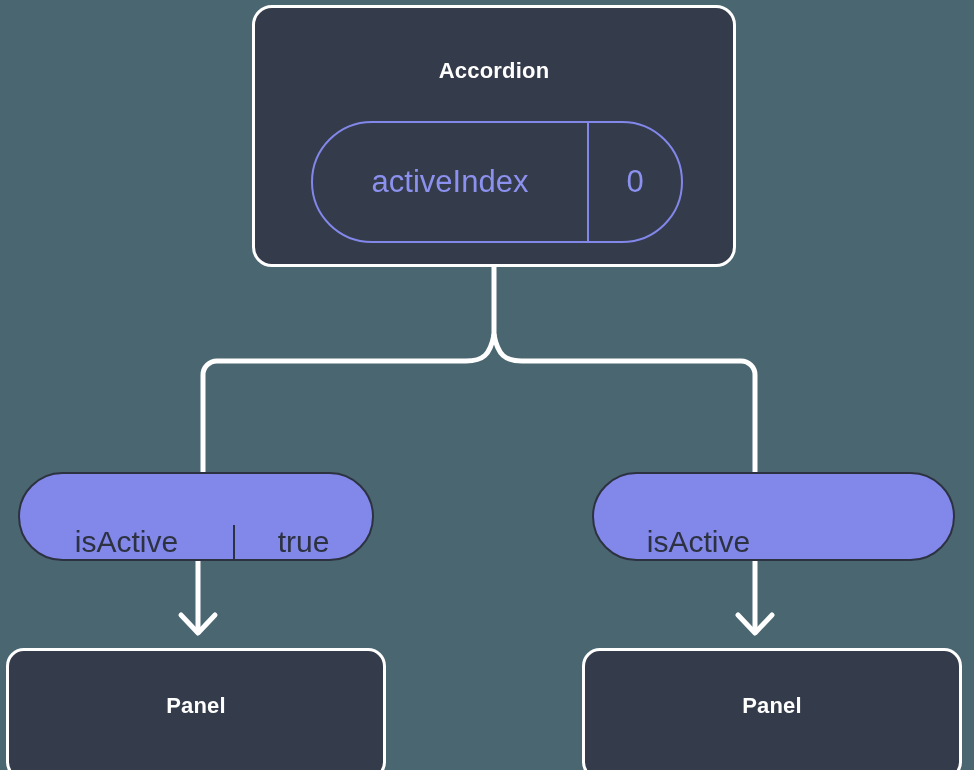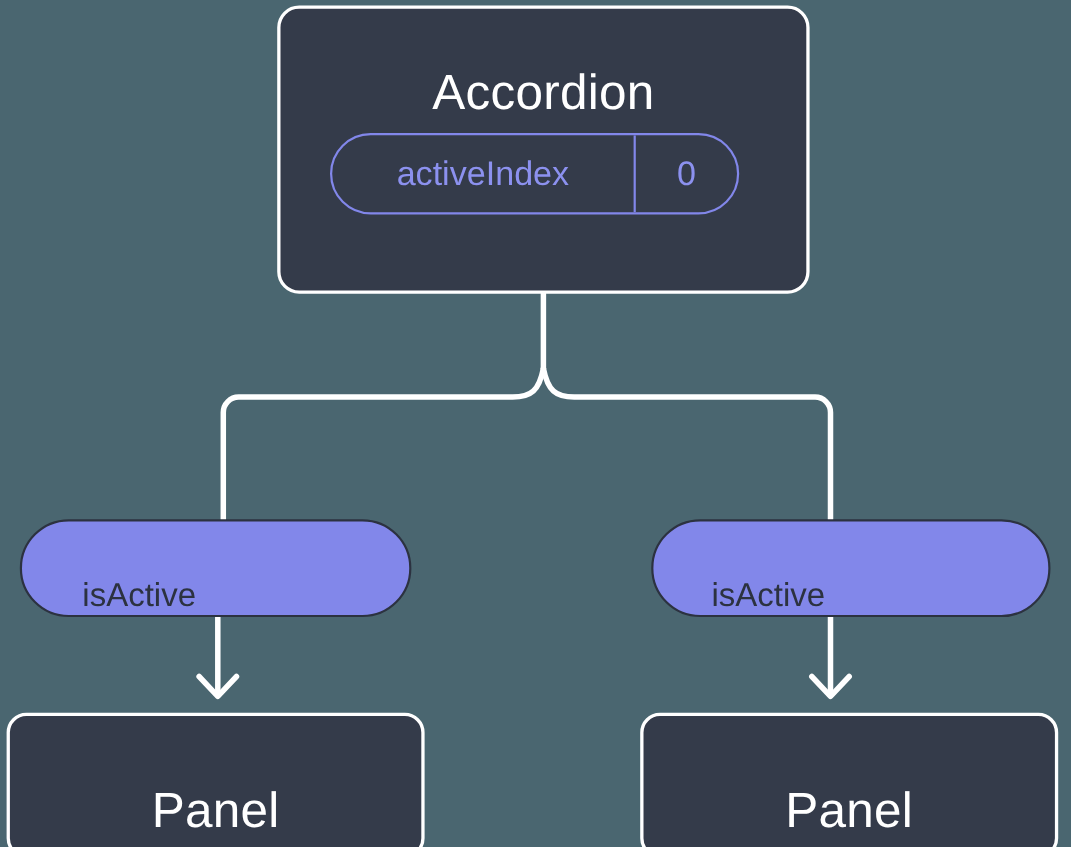--- a/index.html
+++ b/index.html
@@ -56,44 +56,44 @@
     width: 380px;
     height: 132px;
   }
 
   .node-title {
     position: absolute;
     left: 0;
     right: 0;
     text-align: center;
     color: #ffffff;
-    font-size: 45px;
-    font-weight: 400;
+    font-size: 22px;
+    font-weight: 700;
     letter-spacing: 0.2px;
     white-space: nowrap;
   }
   #accordion-box .node-title { top: 50px; }
-  .panel-title { top: 42px; margin-top: 18px; }
+  .panel-title { top: 42px; }
 
   
   .pill-outline {
     position: absolute;
     box-sizing: border-box;
     display: flex;
     align-items: stretch;
     border: 2px solid #8287ea;
     border-radius: 999px;
     background: transparent;
     overflow: hidden;
   }
   #active-index-pill {
-    left: 45px;
+    left: 56px;
     top: 113px;
     width: 372px;
-    height: 74px;
+    height: 122px;
   }
   .pill-outline .pill-key,
   .pill-outline .pill-val {
     display: flex;
     align-items: center;
     justify-content: center;
     color: #8c91ef;
     font-size: 31px;
     font-weight: 400;
     white-space: nowrap;
@@ -174,20 +174,21 @@
     <div class="node-title">Accordion</div>
 
     <div class="pill-outline" id="active-index-pill">
       <div class="pill-key">activeIndex</div>
       <div class="pill-val">0</div>
     </div>
   </div>
 
   <div class="pill-filled" id="is-active-pill-left">
     <div class="pill-key">isActive</div>
+    <div class="pill-val">true</div>
   </div>
 
   <div class="pill-filled" id="is-active-pill-right">
     <div class="pill-key">isActive</div>
   </div>
 
   <div class="node-box" id="panel-box-left">
     <div class="node-title panel-title">Panel</div>
   </div>
 

